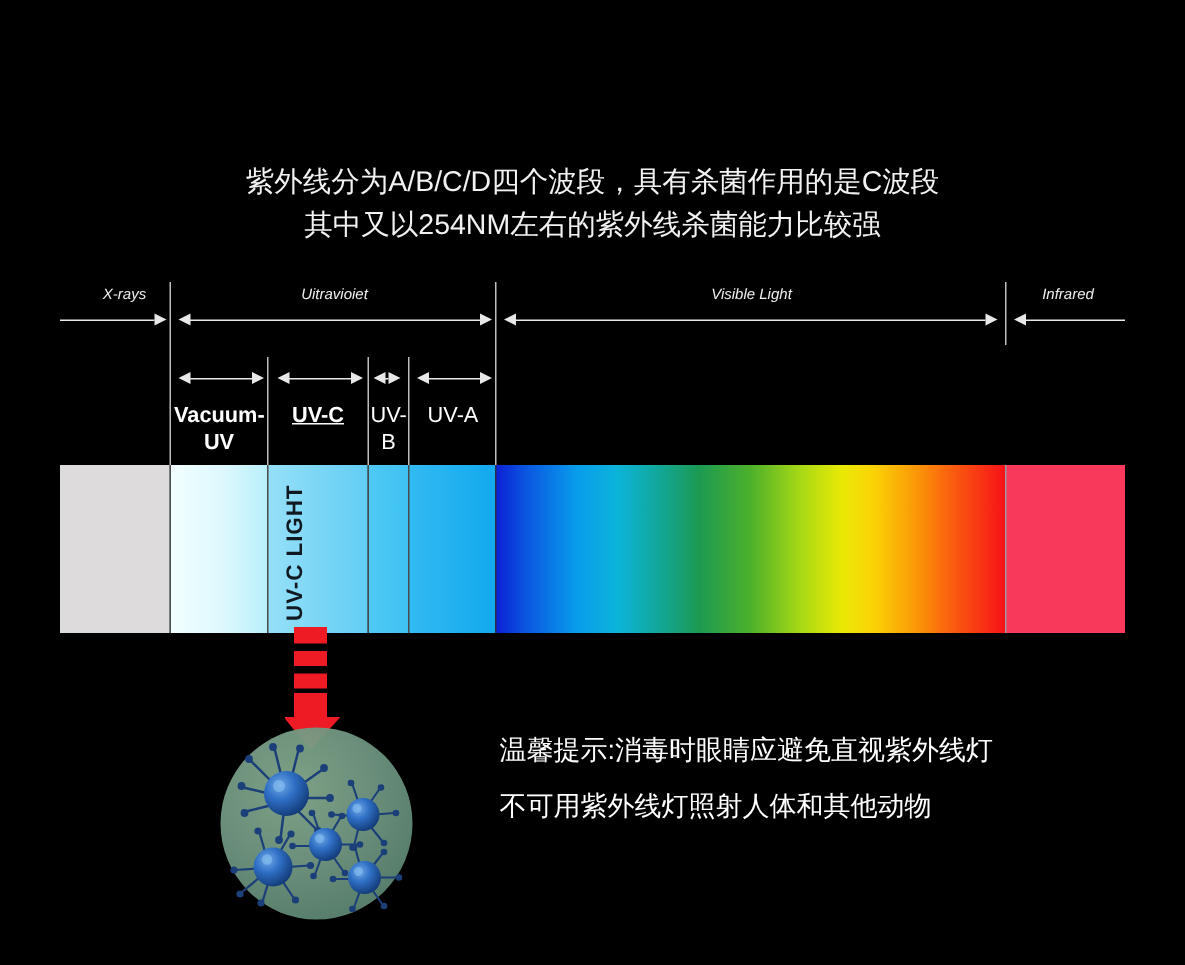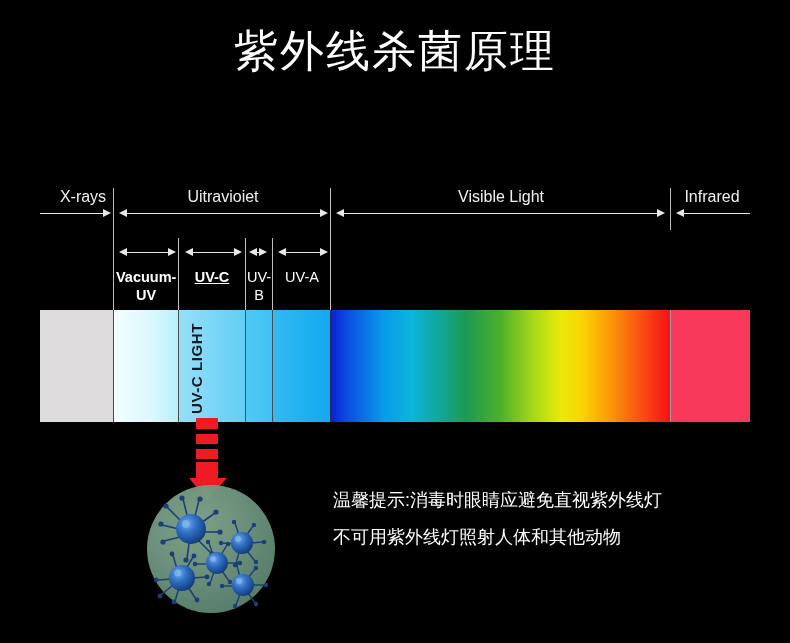--- a/index.html
+++ b/index.html
@@ -67,21 +67,21 @@
 
   .band-label {
     position: absolute;
     text-align: center;
     color: #ffffff;
     font-size: 15px;
     line-height: 18px;
     font-weight: 400;
     white-space: normal;
   }
-  .band-label.top { font-size: 16px; color: #efefef; }
+  .band-label.top { font-size: 10px; color: #efefef; font-style: italic; }
   .band-label.sub { font-size: 14.5px; }
   .band-label.bold { font-weight: 700; text-decoration: underline; }
 
   
   .arrow-line {
     position: absolute;
     height: 1px;
     background: #e8e8e8;
   }
   .ah {
@@ -158,23 +158,24 @@
     white-space: nowrap;
   }
   .tip.t1 { top: 487px; }
   .tip.t2 { top: 524px; }
 </style>
 </head>
 <body>
 
 <div class="stage">
 
-  <div class="title">紫外线杀菌原理</div>
-
-
+
+  <div class="subtitle l1">紫外线分为A/B/C/D四个波段，具有杀菌作用的是C波段</div>
+
+  <div class="subtitle l2">其中又以254NM左右的紫外线杀菌能力比较强</div>
 
   <div class="chart">
 
     <div class="vline" style="left:73px;  top:8px;  height:122px;"></div>
     <div class="vline" style="left:290px; top:8px;  height:122px;"></div>
     <div class="vline" style="left:630px; top:8px;  height:42px;"></div>
 
     <div class="vline" style="left:138px; top:58px; height:72px;"></div>
     <div class="vline" style="left:205px; top:58px; height:72px;"></div>
     <div class="vline" style="left:232px; top:58px; height:72px;"></div>

